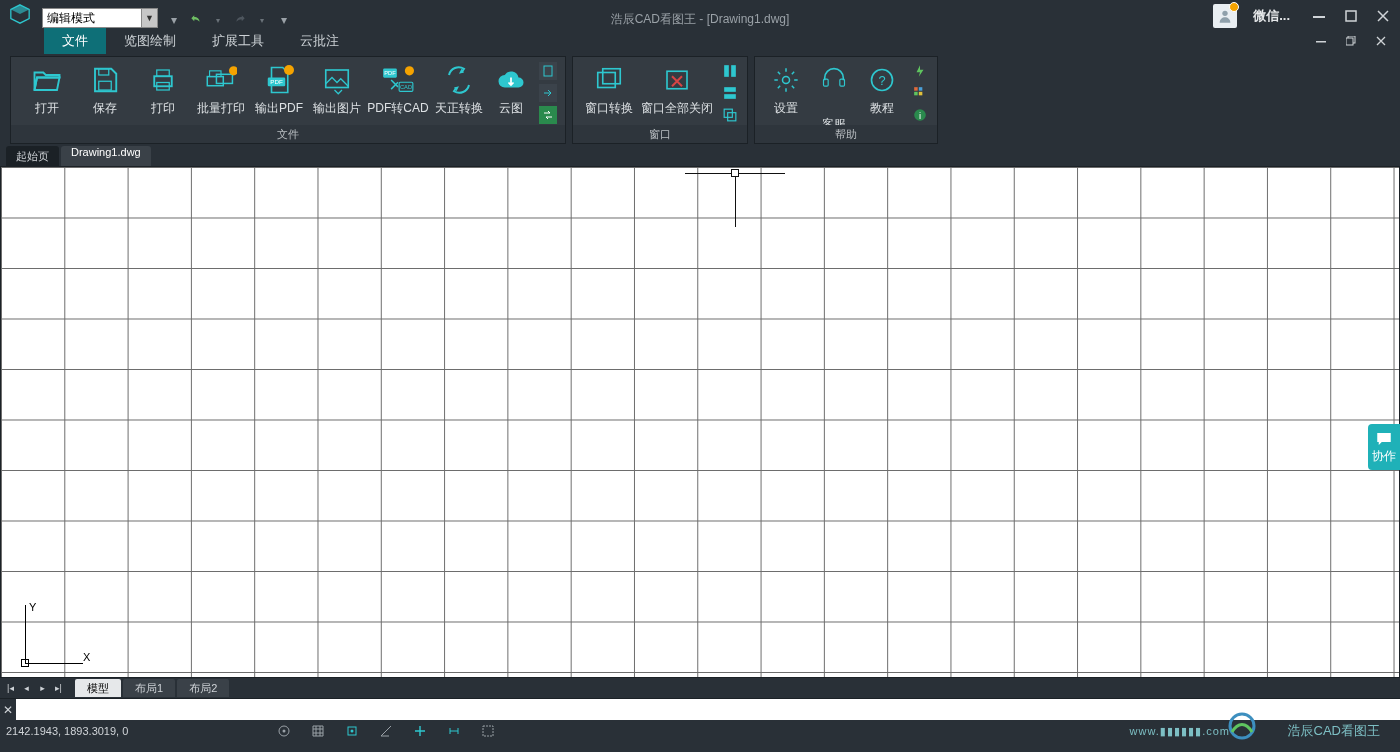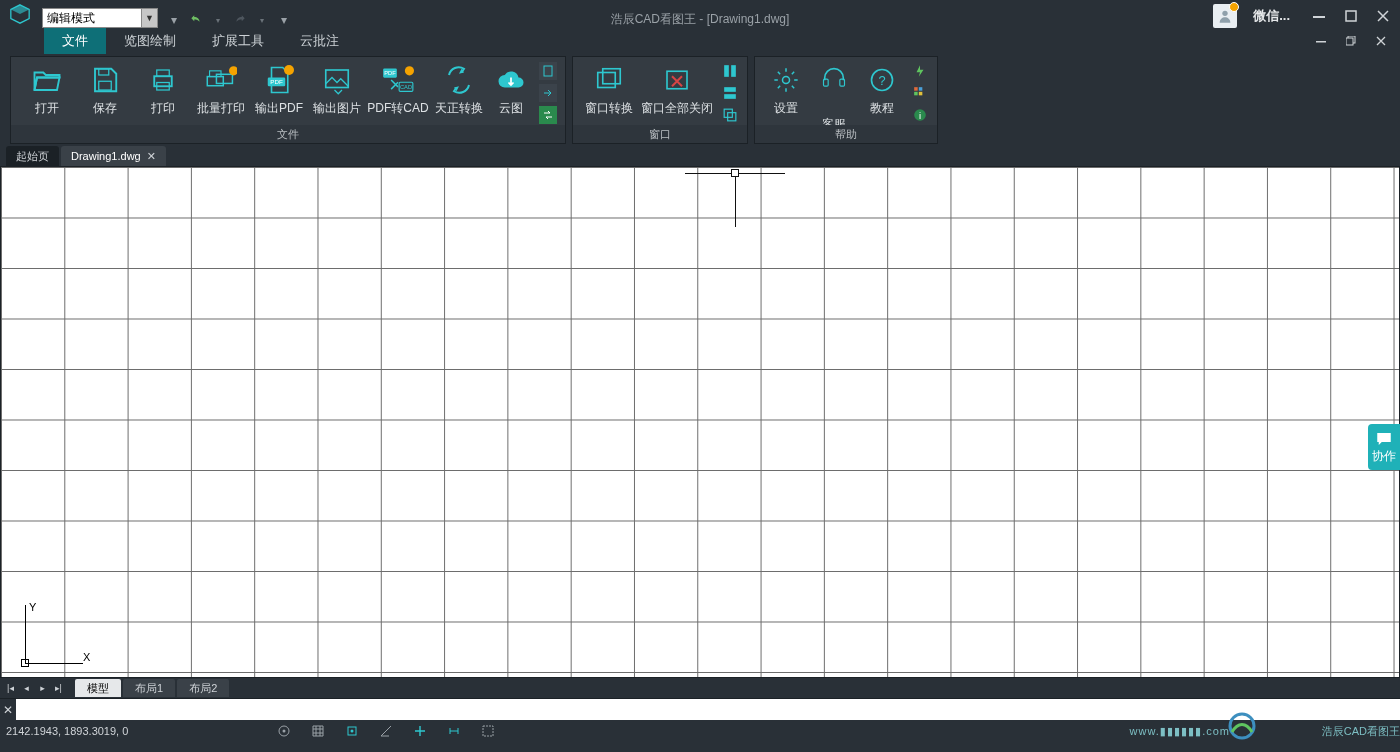--- a/index.html
+++ b/index.html
@@ -32,21 +32,21 @@
 .panel-body { flex: 1; display: flex; align-items: center; padding: 4px 8px 0 8px; gap: 2px; }
 .panel-title { height: 18px; background: #2e353c; color: #b9bec2; font-size: 11px; text-align: center; line-height: 18px; }
 .rbtn { display: flex; flex-direction: column; align-items: center; justify-content: flex-start; width: 56px; height: 62px; color: #dce0e3; font-size: 12px; cursor: pointer; gap: 4px; padding-top: 2px; }
 .rbtn .ric { width: 32px; height: 32px; display: flex; align-items: center; justify-content: center; }
 .smallcol { display: flex; flex-direction: column; gap: 4px; margin-left: 4px; }
 .smallbtn { width: 18px; height: 18px; background: #3b434b; display: flex; align-items: center; justify-content: center; cursor: pointer; }
 
 
 .doctabs { height: 22px; background: #293037; display: flex; align-items: flex-end; padding-left: 6px; gap: 2px; }
 .doctab { height: 20px; padding: 0 10px; background: #1b2126; color: #cfd3d7; font-size: 11px; display: flex; align-items: center; border-radius: 3px 3px 0 0; gap: 6px; cursor: pointer; }
-.doctab.active { background: #3a4148; color: #fff; }
+.doctab.active { background: #3a4148; color: #fff; flex-direction: column; }
 .doctab .x { color: #cfd3d7; font-size: 11px; }
 
 
 .canvas-wrap { position: relative; height: 512px; background: #fff; border: 1px solid #1b2126; margin: 0; }
 .grid { position: absolute; inset: 0; background-image: linear-gradient(to right, #6c6c6c 1px, transparent 1px), linear-gradient(to bottom, #6c6c6c 1px, transparent 1px); background-size: 63.3px 50.5px; }
 .cursor-cross { position: absolute; left: 684px; top: 2px; }
 .cursor-cross .h { position: absolute; width: 100px; height: 1px; background: #111; left: 0; top: 4px; }
 .cursor-cross .v { position: absolute; width: 1px; height: 54px; background: #111; left: 50px; top: 4px; }
 .cursor-cross .box { position: absolute; width: 8px; height: 8px; border: 1px solid #111; left: 46px; top: 0; background: #fff; }
 .ucs { position: absolute; left: 20px; bottom: 14px; }
@@ -69,21 +69,21 @@
 
 .cmdrow { height: 22px; background: #fff; display: flex; align-items: center; border-top: 1px solid #1b2126; }
 .cmd-x { width: 16px; height: 22px; background: #293037; color: #cfd3d7; font-size: 12px; display: flex; align-items: center; justify-content: center; cursor: pointer; }
 .cmd-input { flex: 1; border: none; outline: none; font-size: 12px; padding: 0 6px; color: #000; }
 
 
 .statusbar { height: 22px; background: #293037; display: flex; align-items: center; color: #cfd3d7; font-size: 11px; padding: 0 6px; gap: 14px; position: relative; }
 .coords { min-width: 180px; }
 .sb-gap { width: 60px; }
 .sb-btn { width: 20px; height: 18px; display: flex; align-items: center; justify-content: center; cursor: pointer; color: #9aa1a7; }
-.sb-right { position: absolute; right: 0; color: #7dbfc4; font-size: 11px; }
+.sb-right { position: absolute; right: 20px; color: #7dbfc4; font-size: 13px; }
 .wm-left { position: absolute; right: 170px; color: #7dbfc4; font-size: 11px; letter-spacing: 1px; }
 .wm-logo { position: absolute; right: 140px; bottom: 2px; }
 
 svg { display: block; }
 </style>
 </head>
 <body>
 
 <div class="titlebar">
   <div class="tb-logo">

